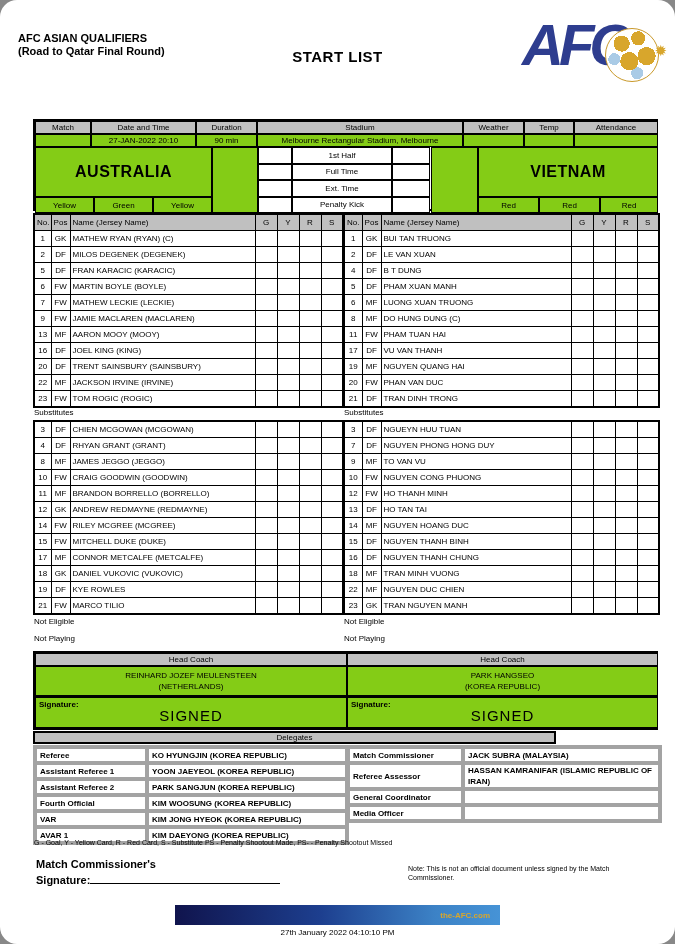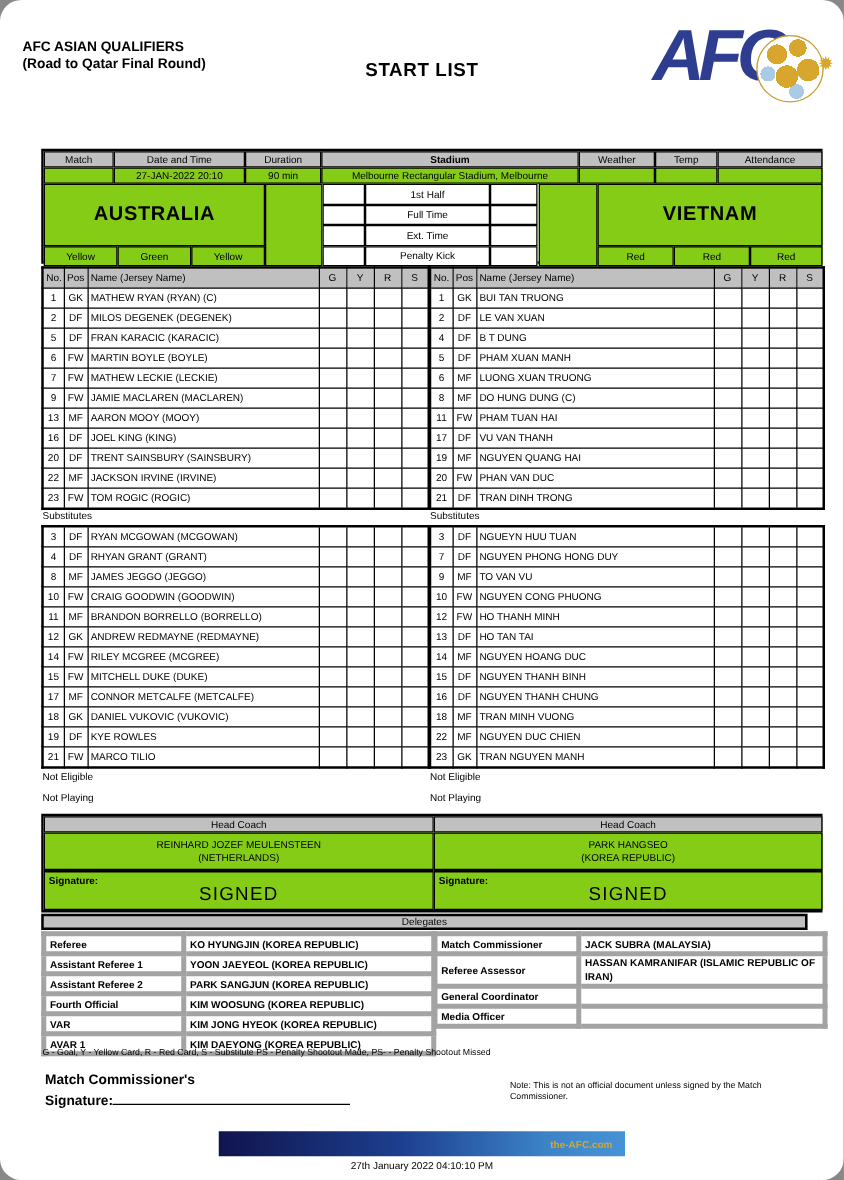--- a/index.html
+++ b/index.html
@@ -75,21 +75,21 @@
     <span class="afc-text">AFC</span>
     <span class="globe"></span>
     <span class="sparkle">✹</span>
   </div>
 
   <div class="abs" style="left:33px;top:119px;width:625px;height:92px;border:2px solid #000;">
 
     <div class="abs cell gray ctr mi-h" style="left:0;top:0;width:56px;height:13px;">Match</div>
     <div class="abs cell gray ctr mi-h" style="left:56px;top:0;width:105px;height:13px;">Date and Time</div>
     <div class="abs cell gray ctr mi-h" style="left:161px;top:0;width:61px;height:13px;text-align:center;">Duration</div>
-    <div class="abs cell gray ctr mi-h" style="left:222px;top:0;width:206px;height:13px;font-weight:bold;">Stadium</div>
+    <div class="abs cell gray ctr mi-h" style="left:222px;top:0;width:206px;height:13px;">Stadium</div>
     <div class="abs cell gray ctr mi-h" style="left:428px;top:0;width:61px;height:13px;">Weather</div>
     <div class="abs cell gray ctr mi-h" style="left:489px;top:0;width:50px;height:13px;">Temp</div>
     <div class="abs cell gray ctr mi-h" style="left:539px;top:0;width:84px;height:13px;">Attendance</div>
 
     <div class="abs cell ctr mi-v" style="left:0;top:13px;width:56px;height:13px;"></div>
     <div class="abs cell ctr mi-v" style="left:56px;top:13px;width:105px;height:13px;">27-JAN-2022 20:10</div>
     <div class="abs cell ctr mi-v" style="left:161px;top:13px;width:61px;height:13px;">90 min</div>
     <div class="abs cell ctr mi-v" style="left:222px;top:13px;width:206px;height:13px;">Melbourne Rectangular Stadium, Melbourne</div>
     <div class="abs cell ctr mi-v" style="left:428px;top:13px;width:61px;height:13px;"></div>
     <div class="abs cell ctr mi-v" style="left:489px;top:13px;width:50px;height:13px;"></div>
@@ -417,21 +417,21 @@
         <col style="width:22px">
         <col style="width:22px">
         <col style="width:22px">
         <col style="width:22px">
       </colgroup>
     <tbody>
 
         <tr>
           <td class="c-no">3</td>
           <td class="c-pos">DF</td>
-          <td class="c-name">RYAN MCGOWAN (MCGOWAN)</td>
+          <td class="c-name">CHIEN MCGOWAN (MCGOWAN)</td>
           <td></td>
           <td></td>
           <td></td>
           <td></td>
         </tr>
 
         <tr>
           <td class="c-no">4</td>
           <td class="c-pos">DF</td>
           <td class="c-name">RHYAN GRANT (GRANT)</td>
@@ -696,21 +696,21 @@
     <div class="abs cell" style="left:0;top:43px;width:312px;height:32px;border-top:2px solid #000;">
       <span class="sig-label">Signature:</span>
       <div class="signed">SIGNED</div>
     </div>
     <div class="abs cell" style="left:312px;top:43px;width:311px;height:32px;border-top:2px solid #000;">
       <span class="sig-label">Signature:</span>
       <div class="signed">SIGNED</div>
     </div>
   </div>
 
-  <div class="abs cell gray ctr hc-header" style="left:33px;top:731px;width:613px;height:13px;border:2px solid #000;">Delegates</div>
+  <div class="abs cell gray ctr hc-header" style="left:33px;top:731px;width:523px;height:13px;border:2px solid #000;">Delegates</div>
   <table class="delegates abs" style="left:33px;top:745px;width:312px;">
     <colgroup>
         <col style="width:112px">
         <col style="width:200px">
       </colgroup>
     <tbody>
 
         <tr>
           <td>Referee</td>
           <td>KO HYUNGJIN (KOREA REPUBLIC)</td>

